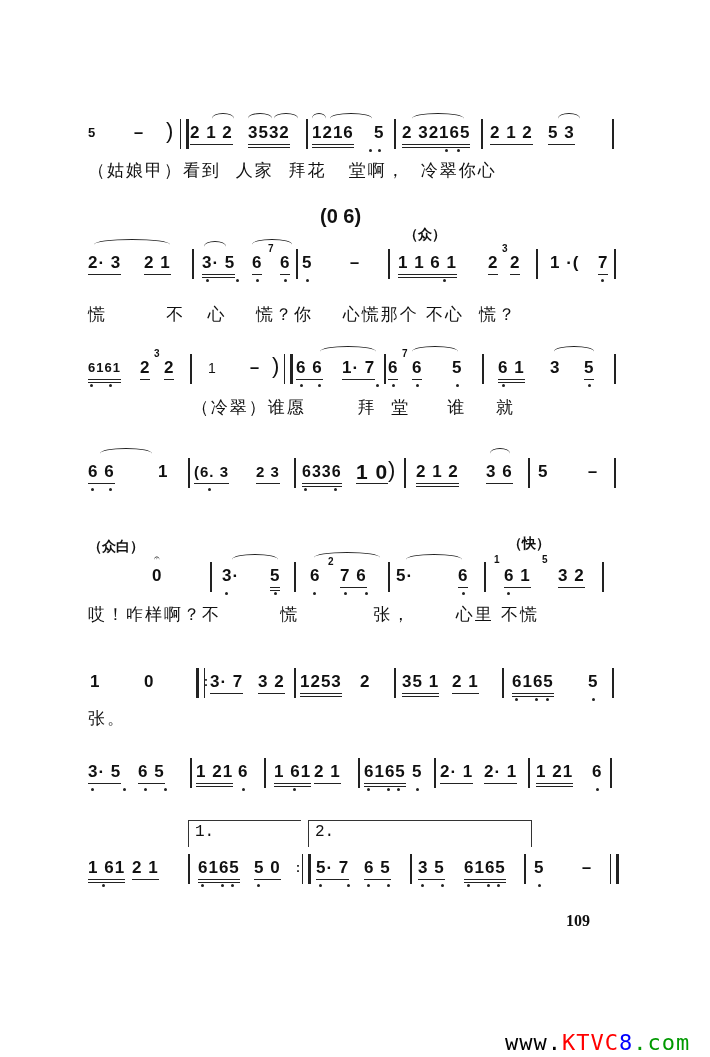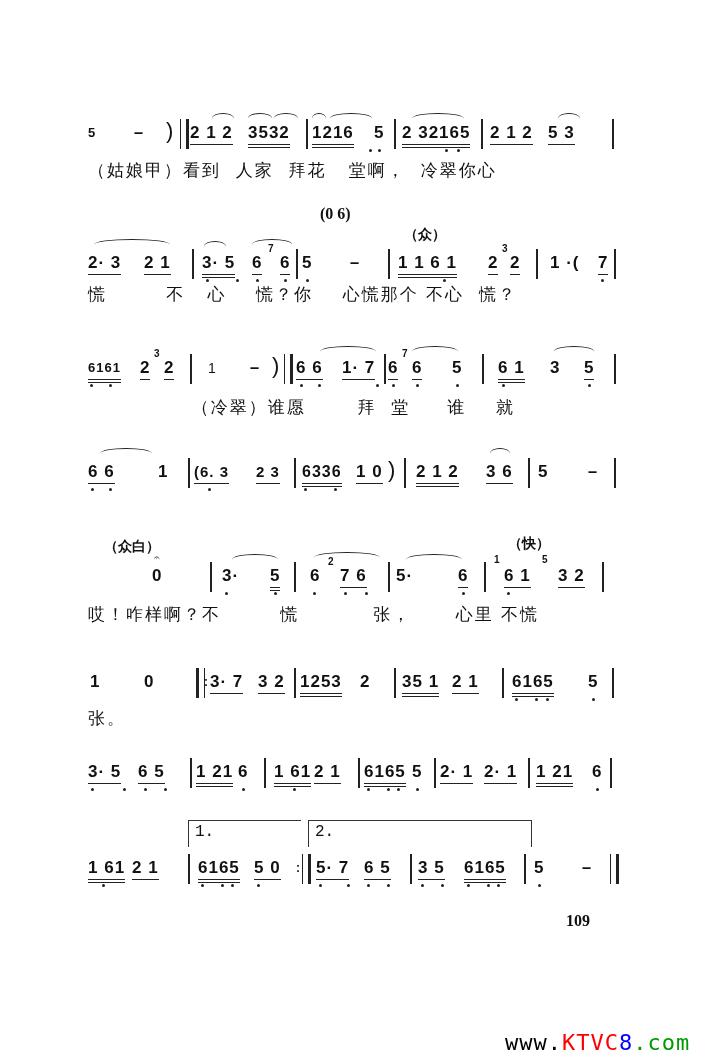--- a/index.html
+++ b/index.html
@@ -49,21 +49,21 @@
     <div class="ldot" style="left:369px"></div>
     <div class="slur" style="left:324px;top:-10px;width:52px"></div>
     <div class="bar" style="left:393px"></div>
     <span class="note ul1" style="left:402px">2 1 2</span>
     <span class="note ul1" style="left:460px">5 3</span>
     <div class="slur" style="left:470px;top:-10px;width:22px"></div>
     <div class="bar" style="left:524px"></div>
   </div>
   <div class="lyr" style="top:160px">（姑娘甲）看到  人家  拜花   堂啊，  冷翠你心</div>
 
-  <span class="note-label" style="left:320px;top:205px;font-size:16px;font-family:Liberation Serif, serif">(0 6)</span>
+  <span class="note-label" style="left:320px;top:205px;font-size:20px;font-family:Liberation Sans, sans-serif">(0 6)</span>
   <span class="note-label" style="left:404px;top:226px">（众）</span>
   <div class="row" style="top:253px">
     <span class="note ul1" style="left:0">2· 3</span>
     <span class="note ul1" style="left:56px">2 1</span>
     <div class="slur" style="left:6px;top:-14px;width:76px"></div>
     <div class="bar" style="left:104px"></div>
     <span class="note ul2" style="left:114px">3· 5</span>
     <div class="slur" style="left:116px;top:-12px;width:22px"></div>
     <span class="note ul1" style="left:164px">6</span>
     <span class="grace" style="left:180px">7</span>
@@ -82,21 +82,21 @@
     <div class="ldot" style="left:355px"></div>
     <span class="note ul1" style="left:400px">2</span>
     <span class="grace" style="left:414px">3</span>
     <span class="note ul1" style="left:422px">2</span>
     <div class="bar" style="left:448px"></div>
     <span class="note" style="left:462px">1 ·(</span>
     <span class="note ul1" style="left:510px">7</span>
     <div class="ldot" style="left:513px"></div>
     <div class="bar" style="left:526px"></div>
   </div>
-  <div class="lyr" style="top:284px">慌        不   心    慌？你    心慌那个 不心  慌？</div>
+  <div class="lyr" style="top:304px">慌        不   心    慌？你    心慌那个 不心  慌？</div>
 
   <div class="row" style="top:358px">
     <span class="note ul2" style="left:0;font-size:13px">6161</span>
     <div class="ldot" style="left:2px"></div>
     <div class="ldot" style="left:21px"></div>
     <span class="note ul1" style="left:52px">2</span>
     <span class="grace" style="left:66px">3</span>
     <span class="note ul1" style="left:76px">2</span>
     <div class="bar" style="left:102px"></div>
     <span class="note" style="left:120px;font-weight:normal;font-size:14px">1</span>
@@ -136,33 +136,33 @@
     <div class="ldot" style="left:21px"></div>
     <span class="note" style="left:70px">1</span>
     <div class="bar" style="left:100px"></div>
     <span class="note ul1" style="left:106px;font-size:15px">(6. 3</span>
     <div class="ldot" style="left:120px"></div>
     <span class="note ul1" style="left:168px;font-size:15px">2 3</span>
     <div class="bar" style="left:206px"></div>
     <span class="note ul2" style="left:214px;font-size:16px">6336</span>
     <div class="ldot" style="left:216px"></div>
     <div class="ldot" style="left:246px"></div>
-    <span class="note ul1" style="left:268px;font-size:17px">1 0</span>
+    <span class="note ul1" style="left:268px;font-size:21px">1 0</span>
     <span class="note" style="left:300px;font-weight:normal;font-size:22px;top:-2px">)</span>
     <div class="bar" style="left:316px"></div>
     <span class="note ul2" style="left:328px">2 1 2</span>
     <span class="note ul1" style="left:398px">3 6</span>
     <div class="slur" style="left:402px;top:-14px;width:20px"></div>
     <div class="bar" style="left:440px"></div>
     <span class="note" style="left:450px">5</span>
     <span class="note" style="left:496px">－</span>
     <div class="bar" style="left:526px"></div>
   </div>
 
-  <span class="note-label" style="left:104px;top:538px">（众白）</span>
+  <span class="note-label" style="left:88px;top:538px">（众白）</span>
   <span class="note-label" style="left:508px;top:535px">（快）</span>
   <div class="row" style="top:566px">
     <span style="position:absolute;left:66px;top:-14px;font-size:10px">𝄐</span>
     <span class="note" style="left:64px">0</span>
     <div class="bar" style="left:122px"></div>
     <span class="note" style="left:134px">3·</span>
     <span class="note ul2" style="left:182px">5</span>
     <div class="slur" style="left:144px;top:-12px;width:46px"></div>
     <div class="ldot" style="left:137px"></div>
     <div class="ldot" style="left:186px"></div>

